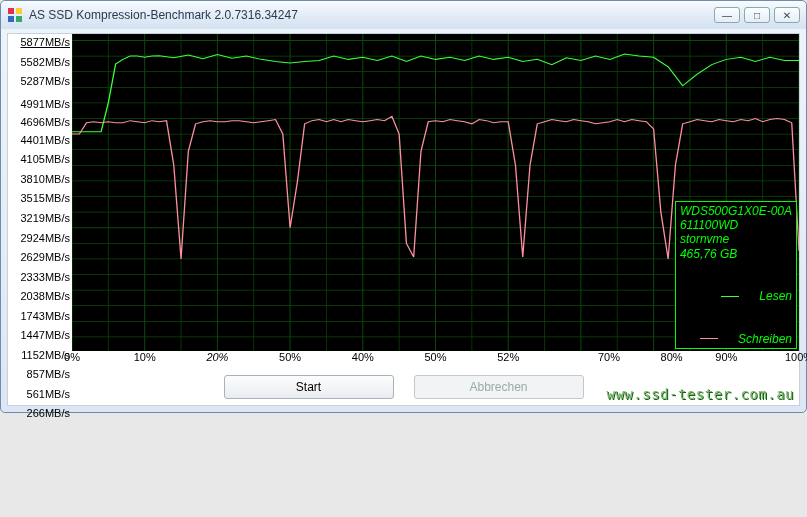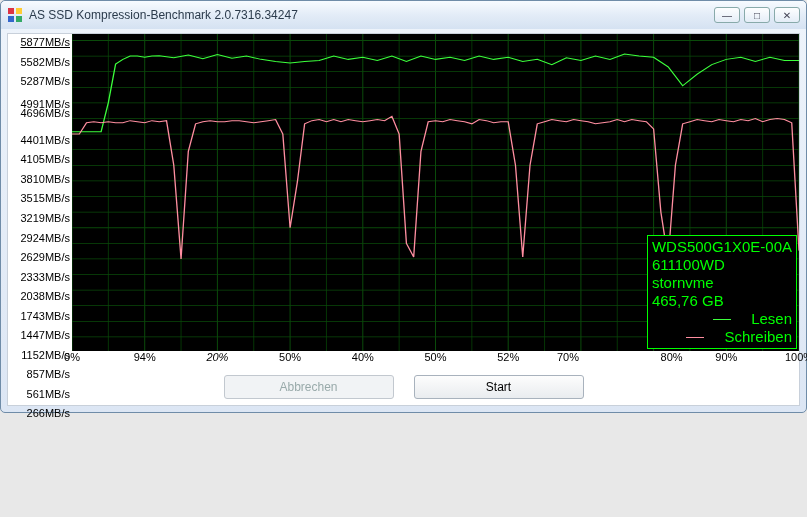--- a/index.html
+++ b/index.html
@@ -114,26 +114,27 @@
     cursor:pointer;
   }
   .btn.dis { color:#9aa; border-color:#c2c8cf; background:#f1f3f5; cursor:default; }
   .legendbox {
     position:absolute;
     right:2px;
     bottom:2px;
     border:1px solid #0f0;
     background:#000;
     color:#0f0;
-    font-size:15px;
+    font-size:12px;
     padding:2px 4px;
     line-height:1.2;
     min-width:90px;
-  }
-  .legendbox .row { display:flex; align-items:center; gap:20px; justify-content:flex-end; }
+    font-style:italic;
+  }
+  .legendbox .row { display:flex; align-items:center; gap:20px; justify-content:flex-end;margin-top:28px; }
   .legendbox .sw { width:18px; height:0; border-top:1px solid; }
   .watermark{
     position:absolute;
     right:12px; bottom:10px;
     color:#87b06d;
     font-family:monospace;
     font-size:14px;
     letter-spacing:0.5px;
     text-shadow:1px 1px 0 #061;
     pointer-events:none;
@@ -171,21 +172,21 @@
           <div class="ylabel" style="top: 281.671px;">1743MB/s</div>
           <div class="ylabel" style="top: 262.152px;">2038MB/s</div>
           <div class="ylabel" style="top: 242.633px;">2333MB/s</div>
           <div class="ylabel" style="top: 223.048px;">2629MB/s</div>
           <div class="ylabel" style="top: 203.529px;">2924MB/s</div>
           <div class="ylabel" style="top: 184.01px;">3219MB/s</div>
           <div class="ylabel" style="top: 164.424px;">3515MB/s</div>
           <div class="ylabel" style="top: 144.905px;">3810MB/s</div>
           <div class="ylabel" style="top: 125.386px;">4105MB/s</div>
           <div class="ylabel" style="top: 105.8px;">4401MB/s</div>
-          <div class="ylabel" style="top: 79px;">4696MB/s</div>
+          <div class="ylabel" style="top: 88px;">4696MB/s</div>
           <div class="ylabel" style="top: 70px;">4991MB/s</div>
           <div class="ylabel" style="top: 47.1768px;">5287MB/s</div>
           <div class="ylabel" style="top: 27.6577px;">5582MB/s</div>
           <div class="ylabel" style="top: 8.1385px; text-decoration: underline;">5877MB/s</div>
         </div>
       <div class="plot" id="plot">
         <svg id="plotsvg" viewBox="0 0 720 410" preserveAspectRatio="none">
             <line x1="0" y1="0" x2="0" y2="410" stroke="#0a4a0a" stroke-width="1"></line>
             <line x1="36" y1="0" x2="36" y2="410" stroke="#053505" stroke-width="1"></line>
             <line x1="72" y1="0" x2="72" y2="410" stroke="#0a4a0a" stroke-width="1"></line>
@@ -241,30 +242,31 @@
           </div>
           <div class="row">
             <span class="sw" style="border-color:#ff8ea0"></span>
             <span>Schreiben</span>
           </div>
         </div>
       </div>
     </div>
     <div class="xaxis" id="xaxis">
         <div class="xlabel" style="left: 0px;">0%</div>
-        <div class="xlabel" style="left: 72.7px;">94%</div>
+        <div class="xlabel" style="left: 72.7px;">10%</div>
         <div class="xlabel" style="left: 145.4px; font-style: italic;">20%</div>
         <div class="xlabel" style="left: 218.1px;">50%</div>
         <div class="xlabel" style="left: 290.8px;">40%</div>
         <div class="xlabel" style="left: 363.5px;">50%</div>
         <div class="xlabel" style="left: 436.2px;">52%</div>
-        <div class="xlabel" style="left: 496px;">70%</div>
+        <div class="xlabel" style="left: 537px;">70%</div>
         <div class="xlabel" style="left: 581.6px; padding-left: 36px;">80%</div>
         <div class="xlabel" style="left: 654.3px;">90%</div>
         <div class="xlabel" style="left: 727px;">100%</div>
       </div>
     <div class="buttons">
+      <div class="btn">Start</div>
       <div class="btn dis">Abbrechen</div>
-      <div class="btn">Start</div>
     </div>
   </div>
 
+  <div class="watermark">www.ssd-tester.com.au</div>
 </div>
 
 </body></html>

